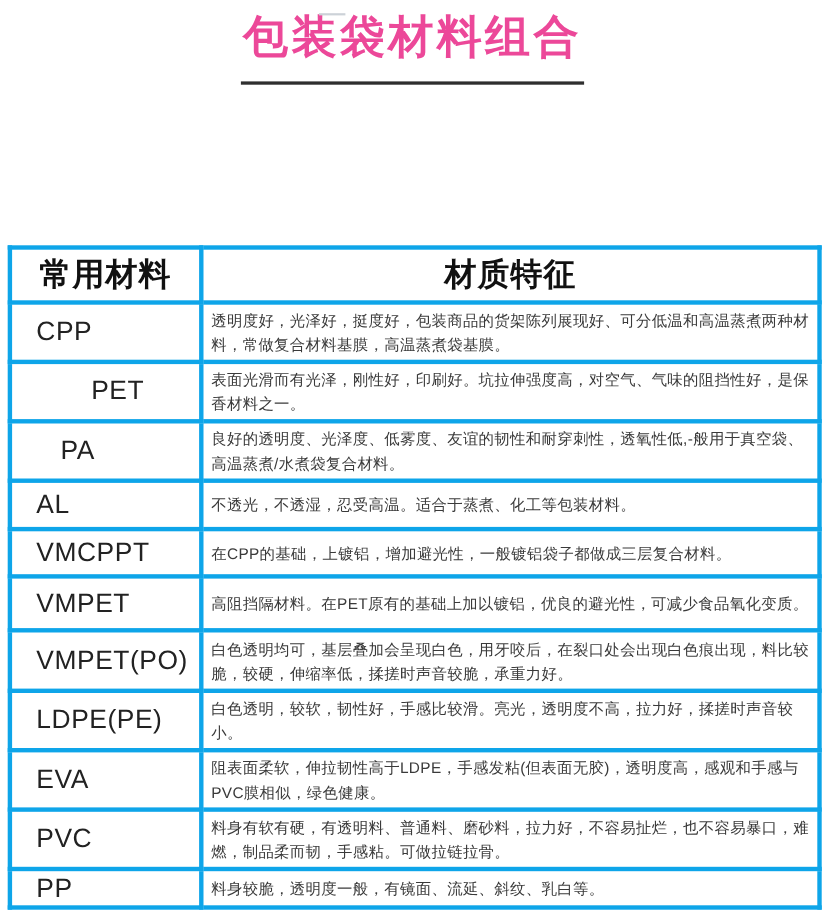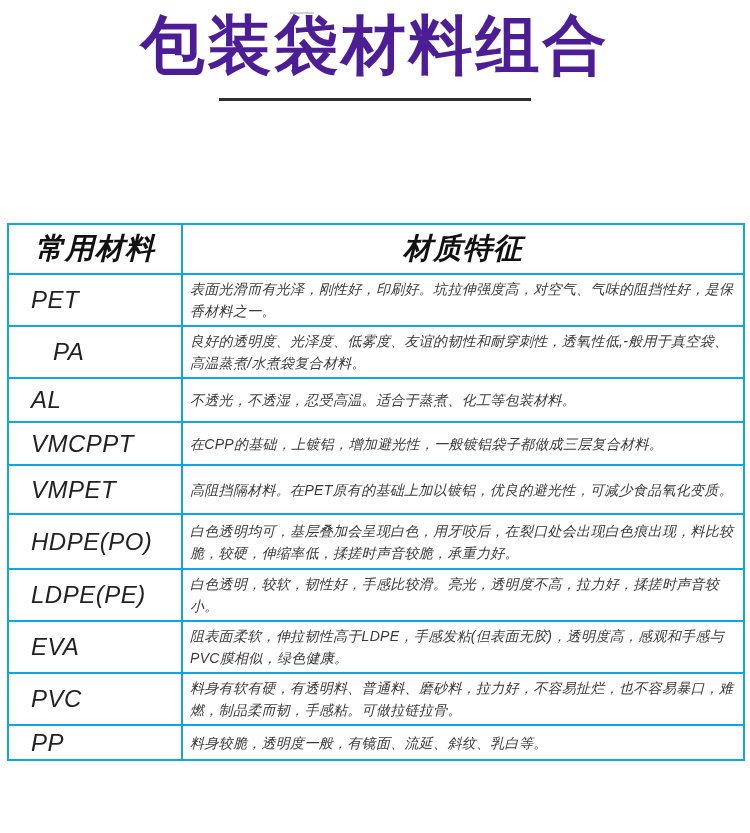--- a/index.html
+++ b/index.html
@@ -12,24 +12,24 @@
   .page { position: relative; width: 750px; height: 833px; background: #fff; }
 
   .top-fragment {
     position: absolute; top: 0; left: 290px;
     width: 24px; height: 2px; background: #ccd2d8;
   }
 
   .title {
     margin-top: 12px;
     text-align: center;
-    font-size: 64px;
+    font-size: 41px;
     font-weight: 700;
     letter-spacing: 3px;
-    color: #4c1d95;
+    color: #ec4899;
     line-height: 1.05;
   }
 
   .divider {
     width: 312px; height: 3px;
     margin: 19px auto 0 auto;
     background: #2f2f2f;
   }
 
   .subtitle {
@@ -43,24 +43,23 @@
   }
 
   table.materials {
     position: absolute;
     left: 7px; top: 211px;
     width: 736px;
     border-collapse: collapse;
     table-layout: fixed;
   }
   .materials th, .materials td {
-    border: 2px solid #0ea5e9;
+    border: 4px solid #0ea5e9;
     vertical-align: middle;
     background: #fff;
-    font-style: italic;
   }
   .materials col.c1 { width: 174px; }
   .materials col.c2 { width: 562px; }
 
   .materials th {
     height: 50px;
     font-size: 29px;
     font-weight: 700;
     color: #111;
     text-align: center;
@@ -100,41 +99,45 @@
         <col class="c2">
       </colgroup>
     <thead>
       <tr>
         <th>常用材料</th>
         <th>材质特征</th>
       </tr>
     </thead>
     <tbody id="rows-body">
         <tr>
-          <td class="material-cell" style="height: 48px;">PET</td>
+          <td class="material-cell" style="height: 50px;">CPP</td>
+          <td class="feature-cell">透明度好，光泽好，挺度好，包装商品的货架陈列展现好、可分低温和高温蒸煮两种材料，常做复合材料基膜，高温蒸煮袋基膜。</td>
+        </tr>
+        <tr>
+          <td class="material-cell" style="height: 48px; text-align: center;">PET</td>
           <td class="feature-cell">表面光滑而有光泽，刚性好，印刷好。坑拉伸强度高，对空气、气味的阻挡性好，是保香材料之一。</td>
         </tr>
         <tr>
           <td class="material-cell" style="height: 45px; padding-left: 44px;">PA</td>
           <td class="feature-cell">良好的透明度、光泽度、低雾度、友谊的韧性和耐穿刺性，透氧性低,-般用于真空袋、高温蒸煮/水煮袋复合材料。</td>
         </tr>
         <tr>
           <td class="material-cell" style="height: 44px;">AL</td>
           <td class="feature-cell">不透光，不透湿，忍受高温。适合于蒸煮、化工等包装材料。</td>
         </tr>
         <tr>
           <td class="material-cell" style="height: 43px;">VMCPPT</td>
           <td class="feature-cell">在CPP的基础，上镀铝，增加避光性，一般镀铝袋子都做成三层复合材料。</td>
         </tr>
         <tr>
           <td class="material-cell" style="height: 49px;">VMPET</td>
           <td class="feature-cell">高阻挡隔材料。在PET原有的基础上加以镀铝，优良的避光性，可减少食品氧化变质。</td>
         </tr>
         <tr>
-          <td class="material-cell" style="height: 55px;">HDPE(PO)</td>
+          <td class="material-cell" style="height: 55px;">VMPET(PO)</td>
           <td class="feature-cell">白色透明均可，基层叠加会呈现白色，用牙咬后，在裂口处会出现白色痕出现，料比较脆，较硬，伸缩率低，揉搓时声音较脆，承重力好。</td>
         </tr>
         <tr>
           <td class="material-cell" style="height: 45px;">LDPE(PE)</td>
           <td class="feature-cell">白色透明，较软，韧性好，手感比较滑。亮光，透明度不高，拉力好，揉搓时声音较小。</td>
         </tr>
         <tr>
           <td class="material-cell" style="height: 40px;">EVA</td>
           <td class="feature-cell">阻表面柔软，伸拉韧性高于LDPE，手感发粘(但表面无胶)，透明度高，感观和手感与PVC膜相似，绿色健康。</td>
         </tr>

